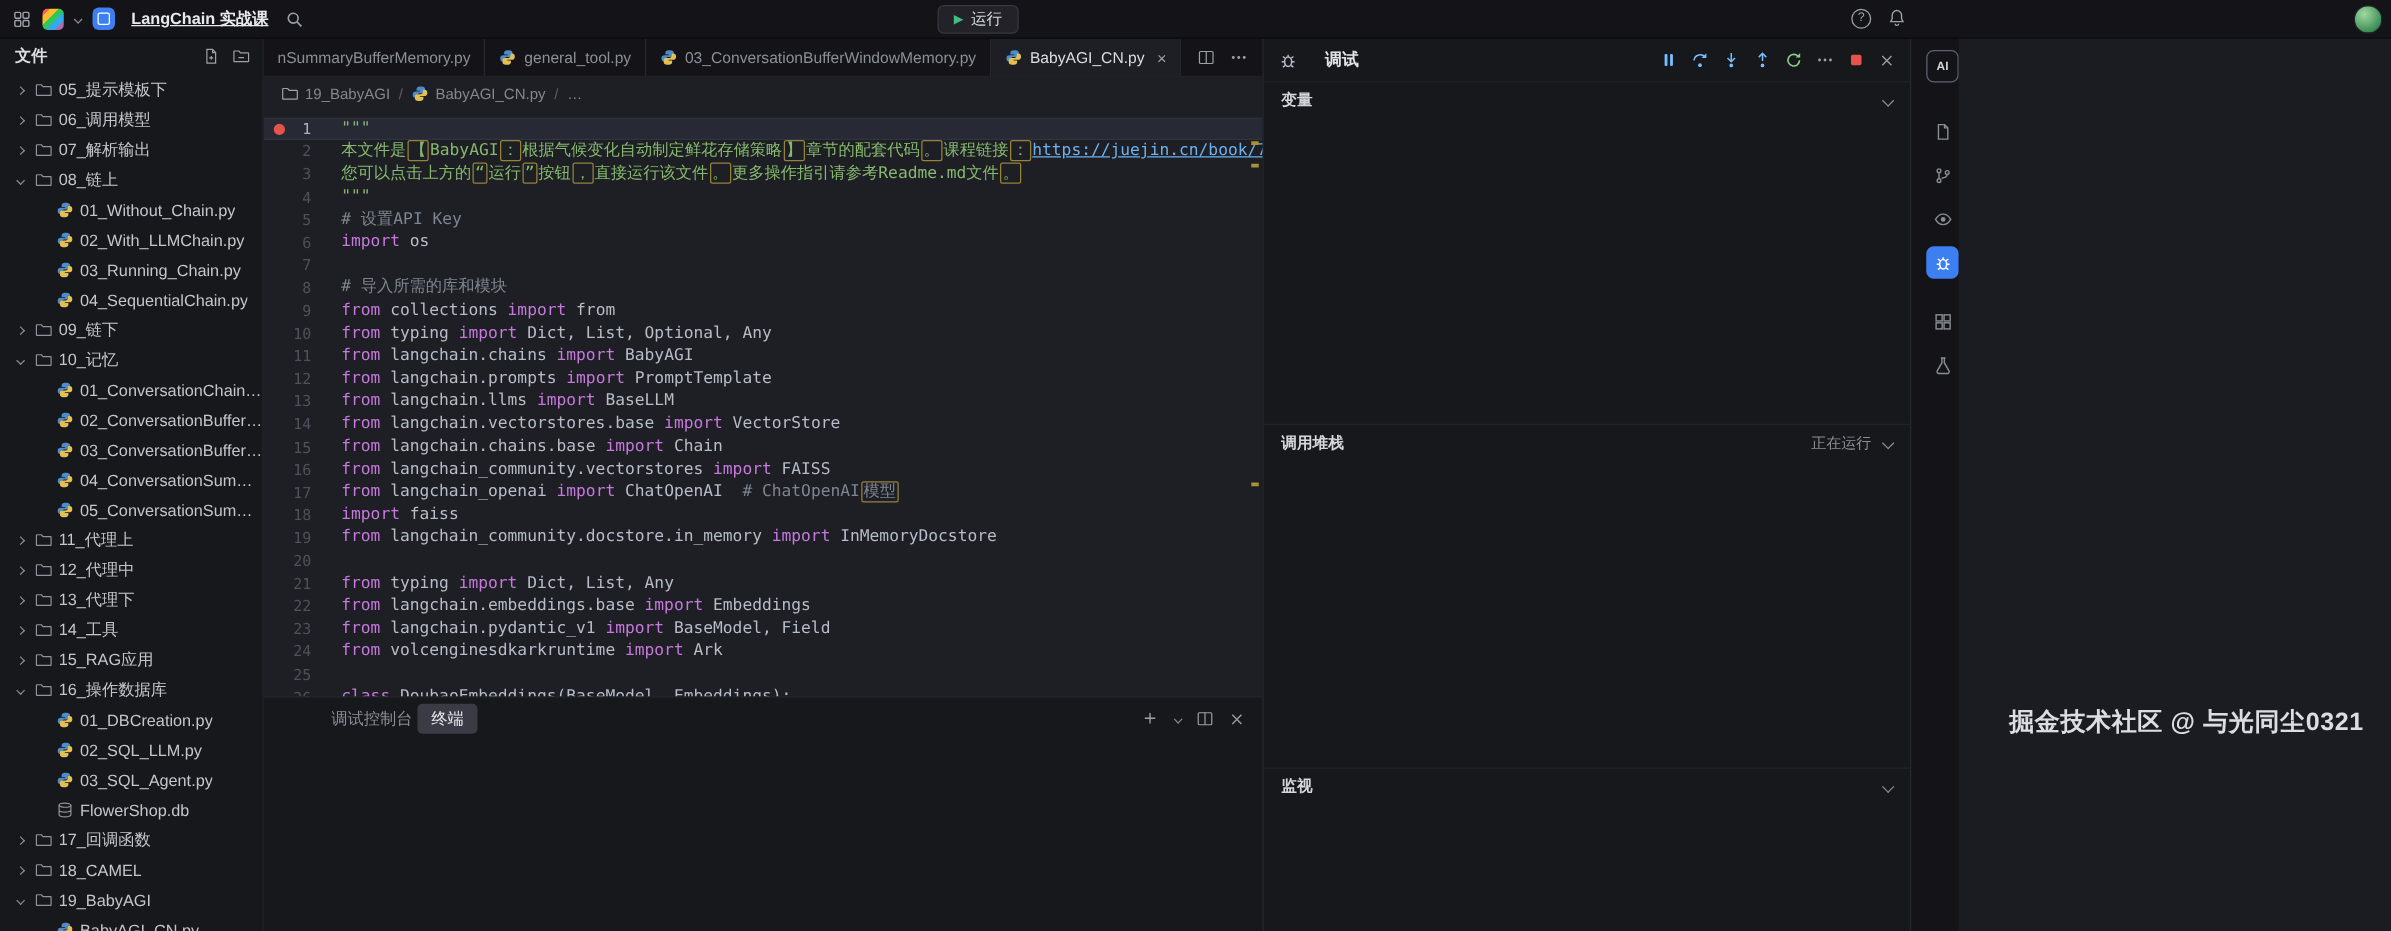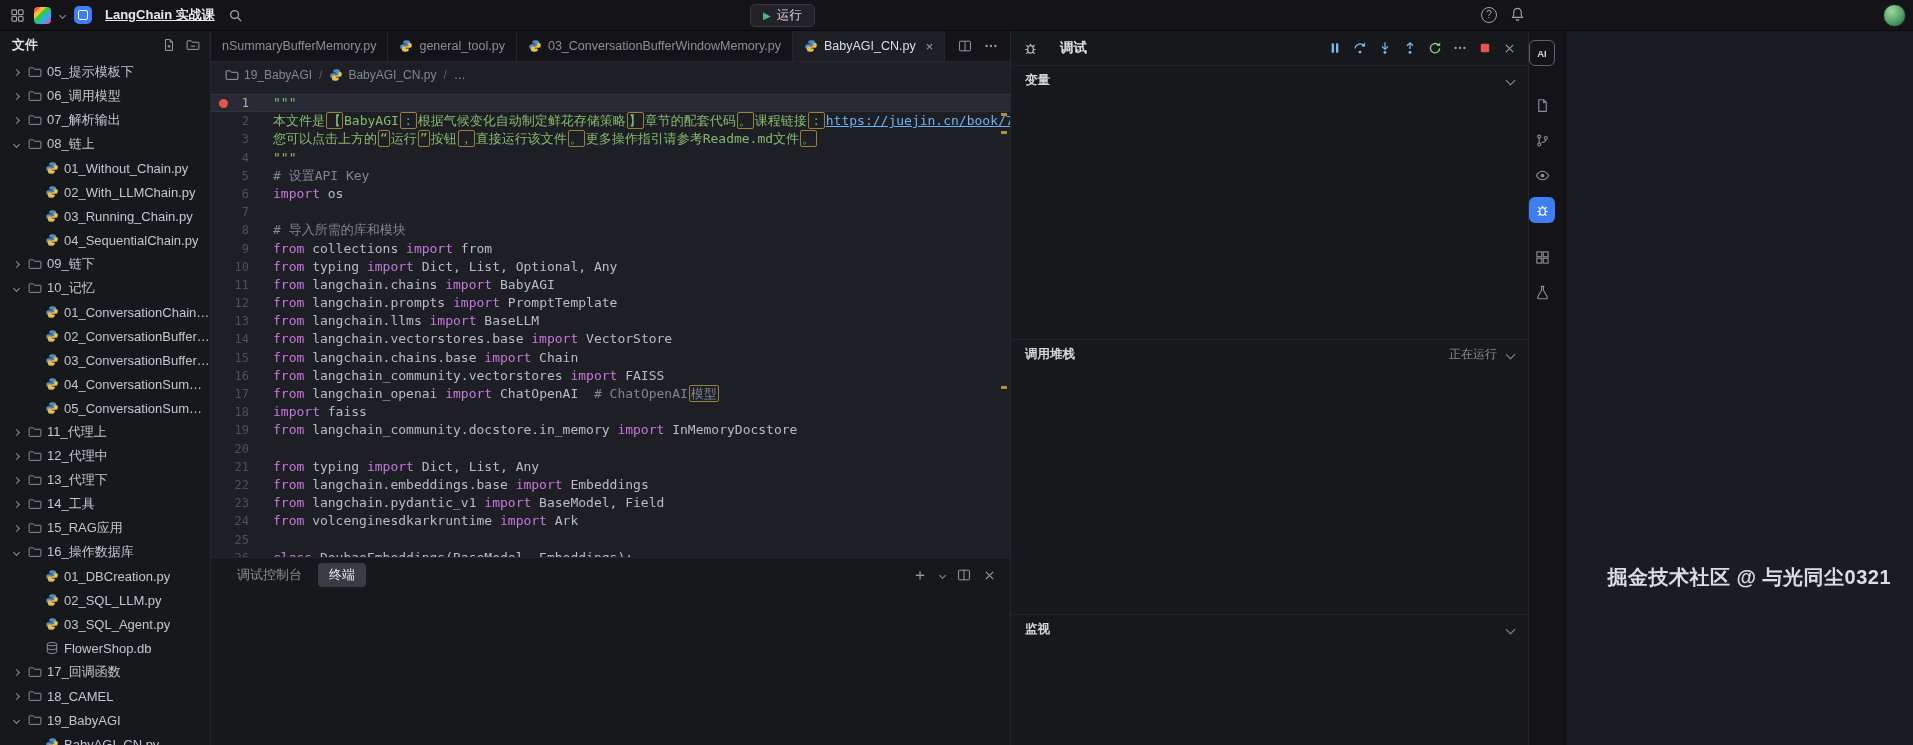--- a/index.html
+++ b/index.html
@@ -24,21 +24,21 @@
   .tb-help{position:absolute;left:1481px;top:7px;}
   .tb-bell{position:absolute;left:1510px;top:7px;}
   .qm{display:inline-block;width:14px;height:14px;line-height:14px;border:1.2px solid #9da1a8;border-radius:50%;text-align:center;font-size:10px;color:#9da1a8;}
   .avatar{position:absolute;right:7px;top:4px;width:21px;height:21px;border-radius:50%;background:radial-gradient(circle at 35% 30%,#9fd9a0,#3f8f58 70%,#2a5e3c);border:1px solid #20242b;}
 
   
   .main{display:flex;height:714px;}
   .explorer{width:210px;min-width:210px;background:#17181c;border-right:1px solid #26272e;display:flex;flex-direction:column;overflow:hidden;}
   .editor-col{width:799px;min-width:799px;display:flex;flex-direction:column;background:#1e1f24;}
   .debug{width:517px;min-width:517px;background:#17181c;border-left:1px solid #26272e;display:flex;flex-direction:column;overflow:hidden;}
-  .activitybar{width:38px;min-width:38px;background:#141418;border-left:1px solid #26272e;display:flex;flex-direction:column;align-items:flex-start;padding-top:9px;}
+  .activitybar{width:38px;min-width:38px;background:#141418;border-left:1px solid #26272e;display:flex;flex-direction:column;align-items:flex-end;padding-top:9px;}
   .void{flex:1;position:relative;background:#1b1c21;}
   .watermark{position:absolute;top:533px;right:22px;font-size:20px;font-weight:600;letter-spacing:.5px;color:rgba(236,238,242,.92);white-space:nowrap;}
 
   
   .exp-header{height:27px;display:flex;align-items:center;padding:0 10px 0 12px;}
   .exp-title{font-weight:700;font-size:13px;color:#dddee3;}
   .exp-actions{margin-left:auto;display:flex;gap:10px;}
   .tree{flex:1;overflow:hidden;padding-top:2px;}
   .tree-row{height:24px;display:flex;align-items:center;gap:5px;padding-left:10px;cursor:pointer;white-space:nowrap;}
   .tree-row.d1{padding-left:44px;}
@@ -74,21 +74,21 @@
   .tk-st{color:#86b96d;}
   .tk-lk{color:#6cb1f0;text-decoration:underline;}
   .tk-bx{color:#86b96d;border:1px solid #95833c;border-radius:2px;padding:0 1px;margin:0 1px;}
   .tk-cmx{color:#7d8590;border:1px solid #95833c;border-radius:2px;padding:0 1px;margin:0 1px;}
   .ruler{position:absolute;top:0;right:1px;width:8px;height:100%;}
   .ruler i{position:absolute;left:0;width:6px;height:3px;background:#a89433;display:block;}
 
   
   .bottom-panel{height:187px;border-top:1px solid #26272e;background:#17181c;display:flex;flex-direction:column;}
   .bp-header{height:34px;display:flex;align-items:center;padding:0 14px 0 22px;}
-  .bp-tabs{display:flex;align-items:center;gap:12px;}
+  .bp-tabs{display:flex;align-items:center;gap:0;margin-left:28px;}
   .bp-tab{color:#8b8e96;font-size:13px;cursor:pointer;padding:3px 4px;}
   .bp-tab.active{background:#3a3b44;color:#e9eaee;border-radius:4px;padding:3px 11px;}
   .bp-actions{margin-left:auto;display:flex;align-items:center;gap:12px;}
   .plus{font-size:16px;color:#9da1a8;line-height:1;}
   .bp-content{flex:1;position:relative;overflow:hidden;}
   .term-line{position:absolute;left:22px;bottom:-8px;font-family:"DejaVu Sans Mono","Liberation Mono",monospace;font-size:13px;color:#a9b0b8;white-space:nowrap;}
   .edit-fab{position:absolute;top:8px;right:16px;width:22px;height:22px;border-radius:50%;background:#26272d;border:1px solid #3a3b42;display:flex;align-items:center;justify-content:center;color:#aeb2ba;cursor:pointer;}
 
   
   .dbg-header{height:34px;display:flex;align-items:center;padding:0 12px;}

